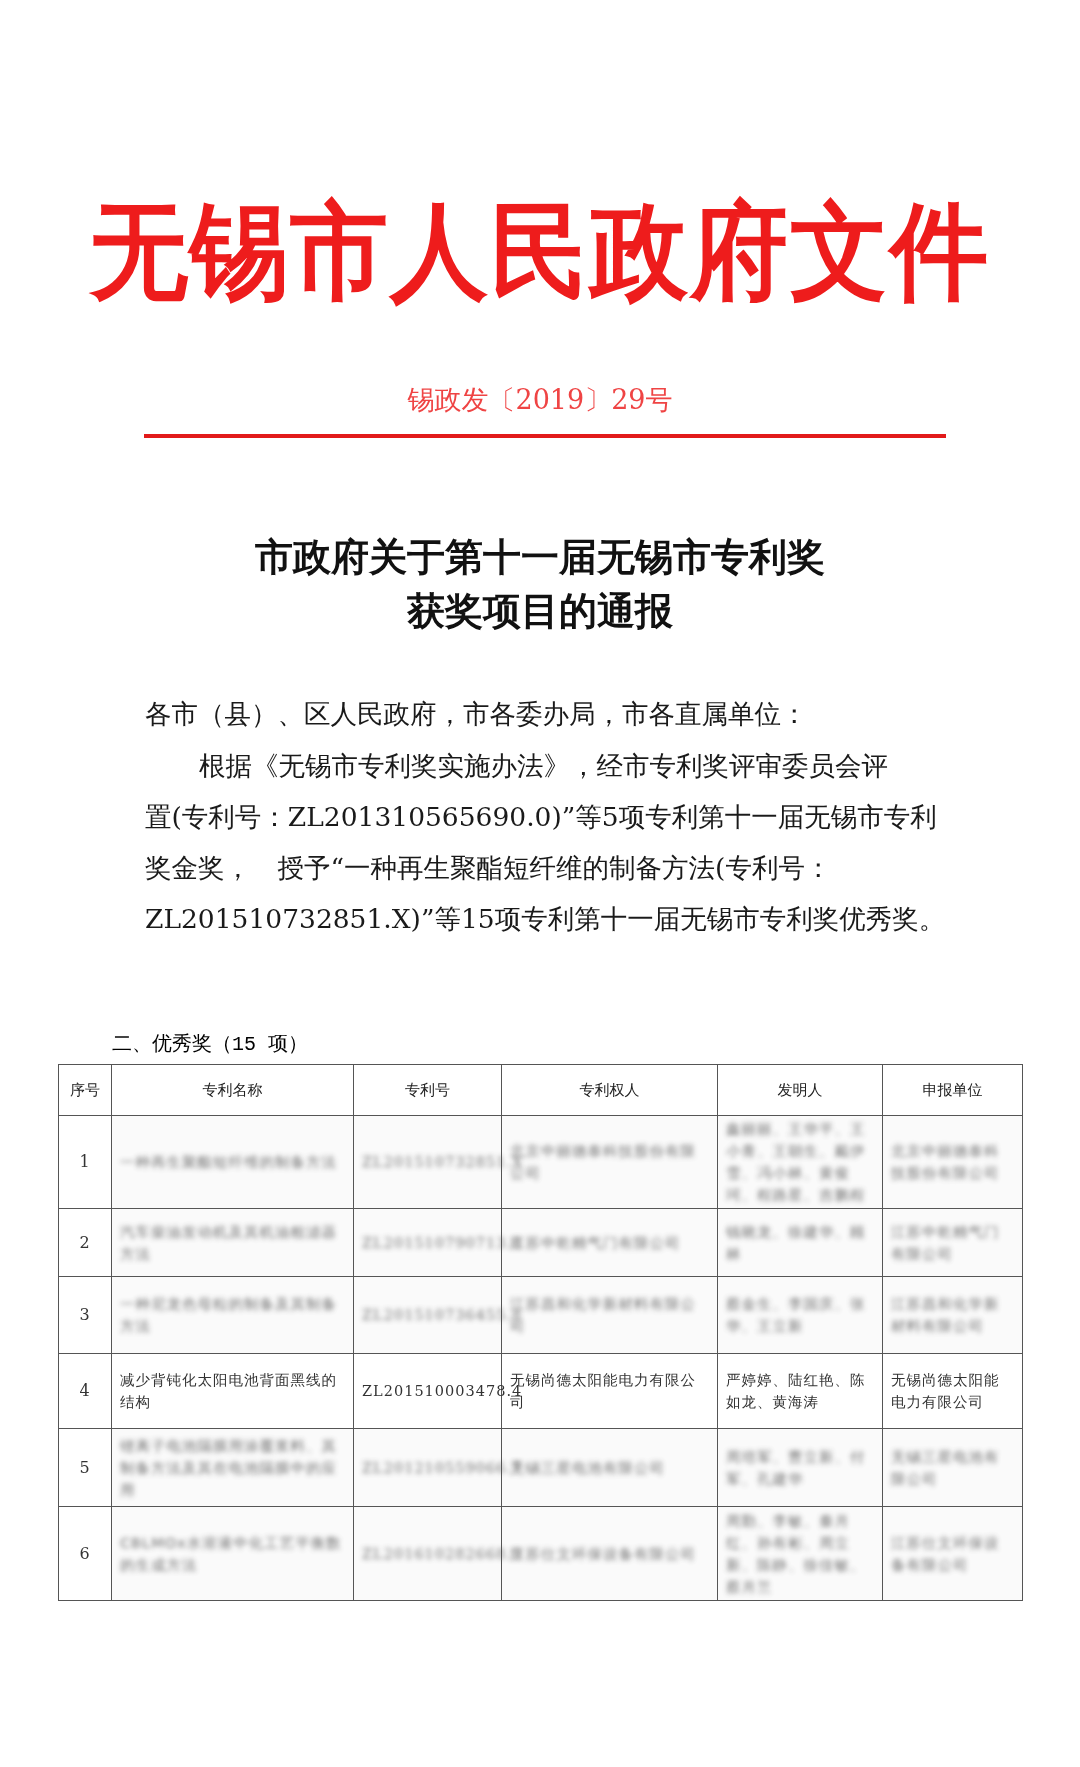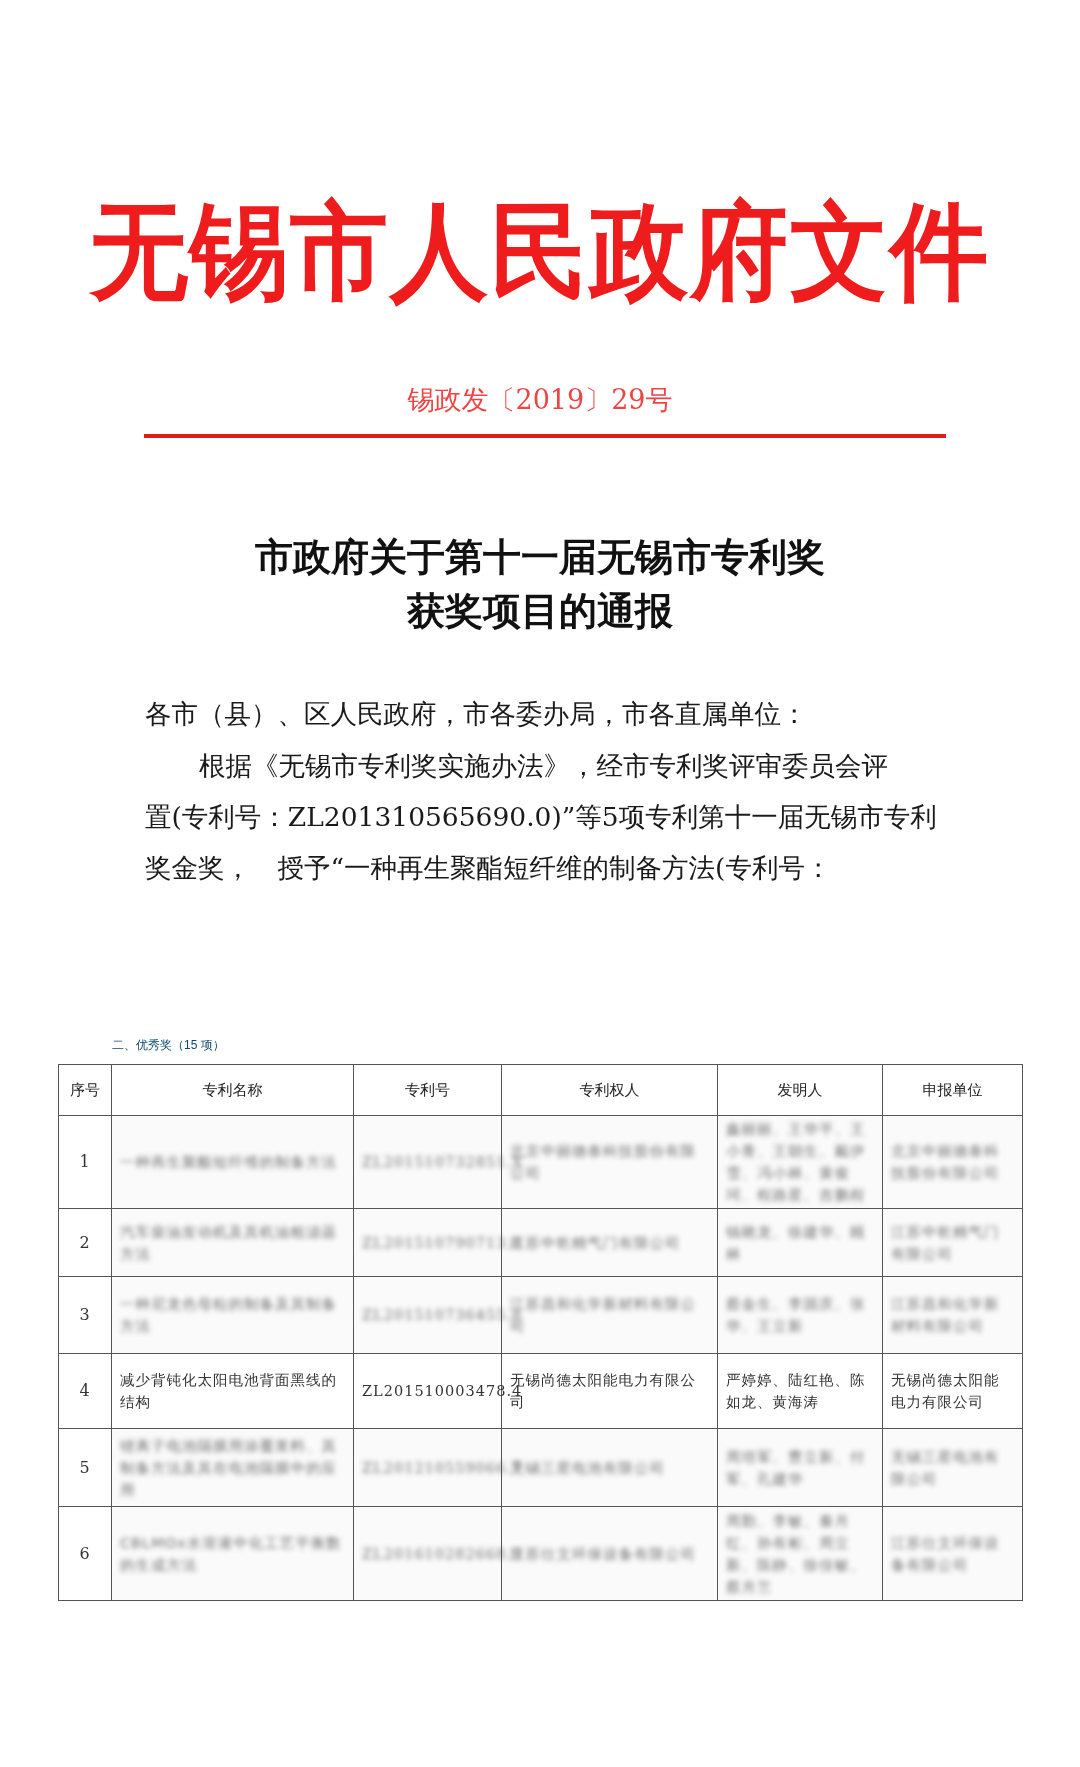--- a/index.html
+++ b/index.html
@@ -35,22 +35,22 @@
   .title.l2 { top: 584px; }
   .body-text {
     left: 145px; width: 800px; font-size: 26.5px; line-height: 51px;
     color: #1a1a1a; font-family: "DejaVu Serif", serif; white-space: nowrap;
   }
   .salutation { top: 688px; }
   .para { top: 740px; }
   .para .line { display: block; height: 51px; }
   .para .indent { padding-left: 54px; }
   .section-heading {
-    left: 112px; top: 1030px; font-size: 12px; color: #0c4a6e; line-height: 30px;
-    font-family: Liberation Sans, sans-serif;
+    left: 112px; top: 1030px; font-size: 20px; color: #000000; line-height: 30px;
+    font-family: Liberation Mono, monospace;
   }
   table.awards {
     position: absolute; left: 58px; top: 1064px; width: 964px;
     border-collapse: collapse; table-layout: fixed;
     font-family: "DejaVu Sans", sans-serif; font-size: 14.5px; color: #333;
   }
   table.awards th, table.awards td {
     border: 1.5px solid #555; padding: 0 8px; vertical-align: middle;
   }
   table.awards th {
@@ -73,20 +73,21 @@
 
 <div class="abs title l1">市政府关于第十一届无锡市专利奖</div>
 <div class="abs title l2">获奖项目的通报</div>
 
 <div class="abs body-text salutation">各市（县）、区人民政府，市各委办局，市各直属单位：</div>
 
 <div class="abs body-text para">
   <span class="line indent">根据《无锡市专利奖实施办法》，经市专利奖评审委员会评</span>
   <span class="line">置(专利号：ZL201310565690.0)”等5项专利第十一届无锡市专利</span>
   <span class="line">奖金奖，　授予“一种再生聚酯短纤维的制备方法(专利号：</span>
+  <span class="line">ZL201510732851.X)”等15项专利第十一届无锡市专利奖优秀奖。</span>
 </div>
 
 <div class="abs section-heading">二、优秀奖（15 项）</div>
 
 <table class="awards">
   <colgroup>
     <col style="width:53px">
     <col style="width:242px">
     <col style="width:148px">
     <col style="width:216px">

